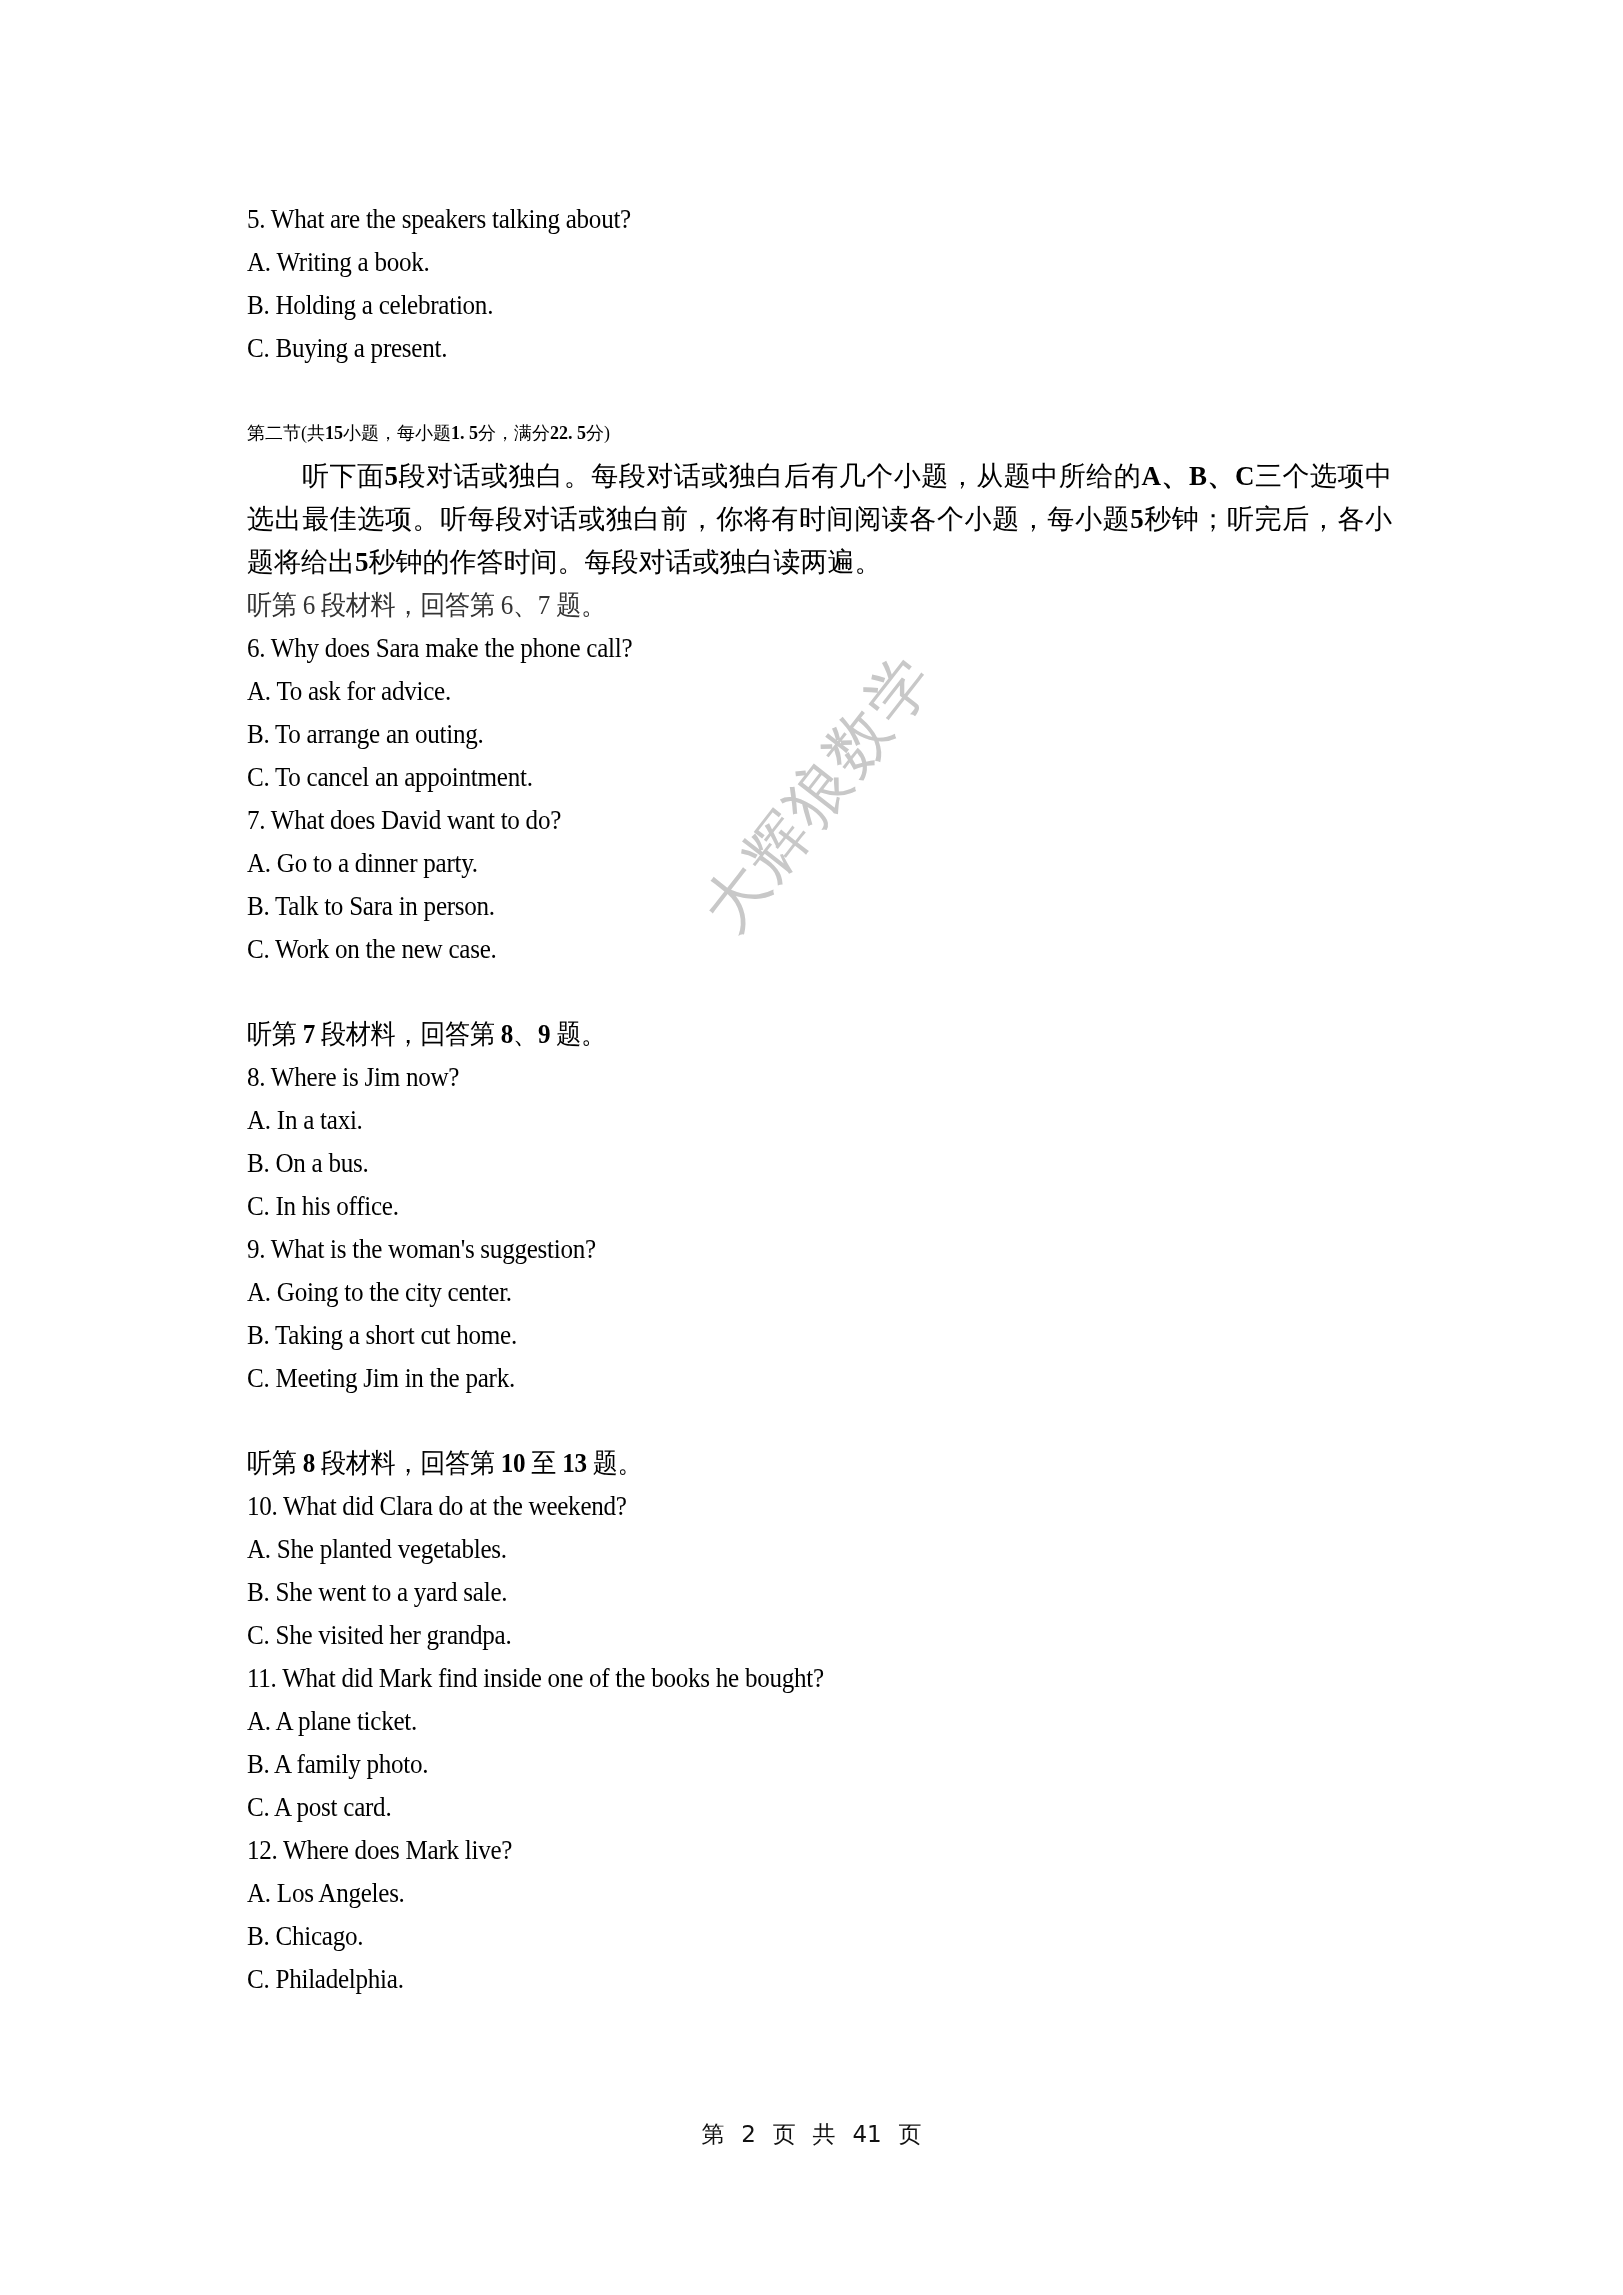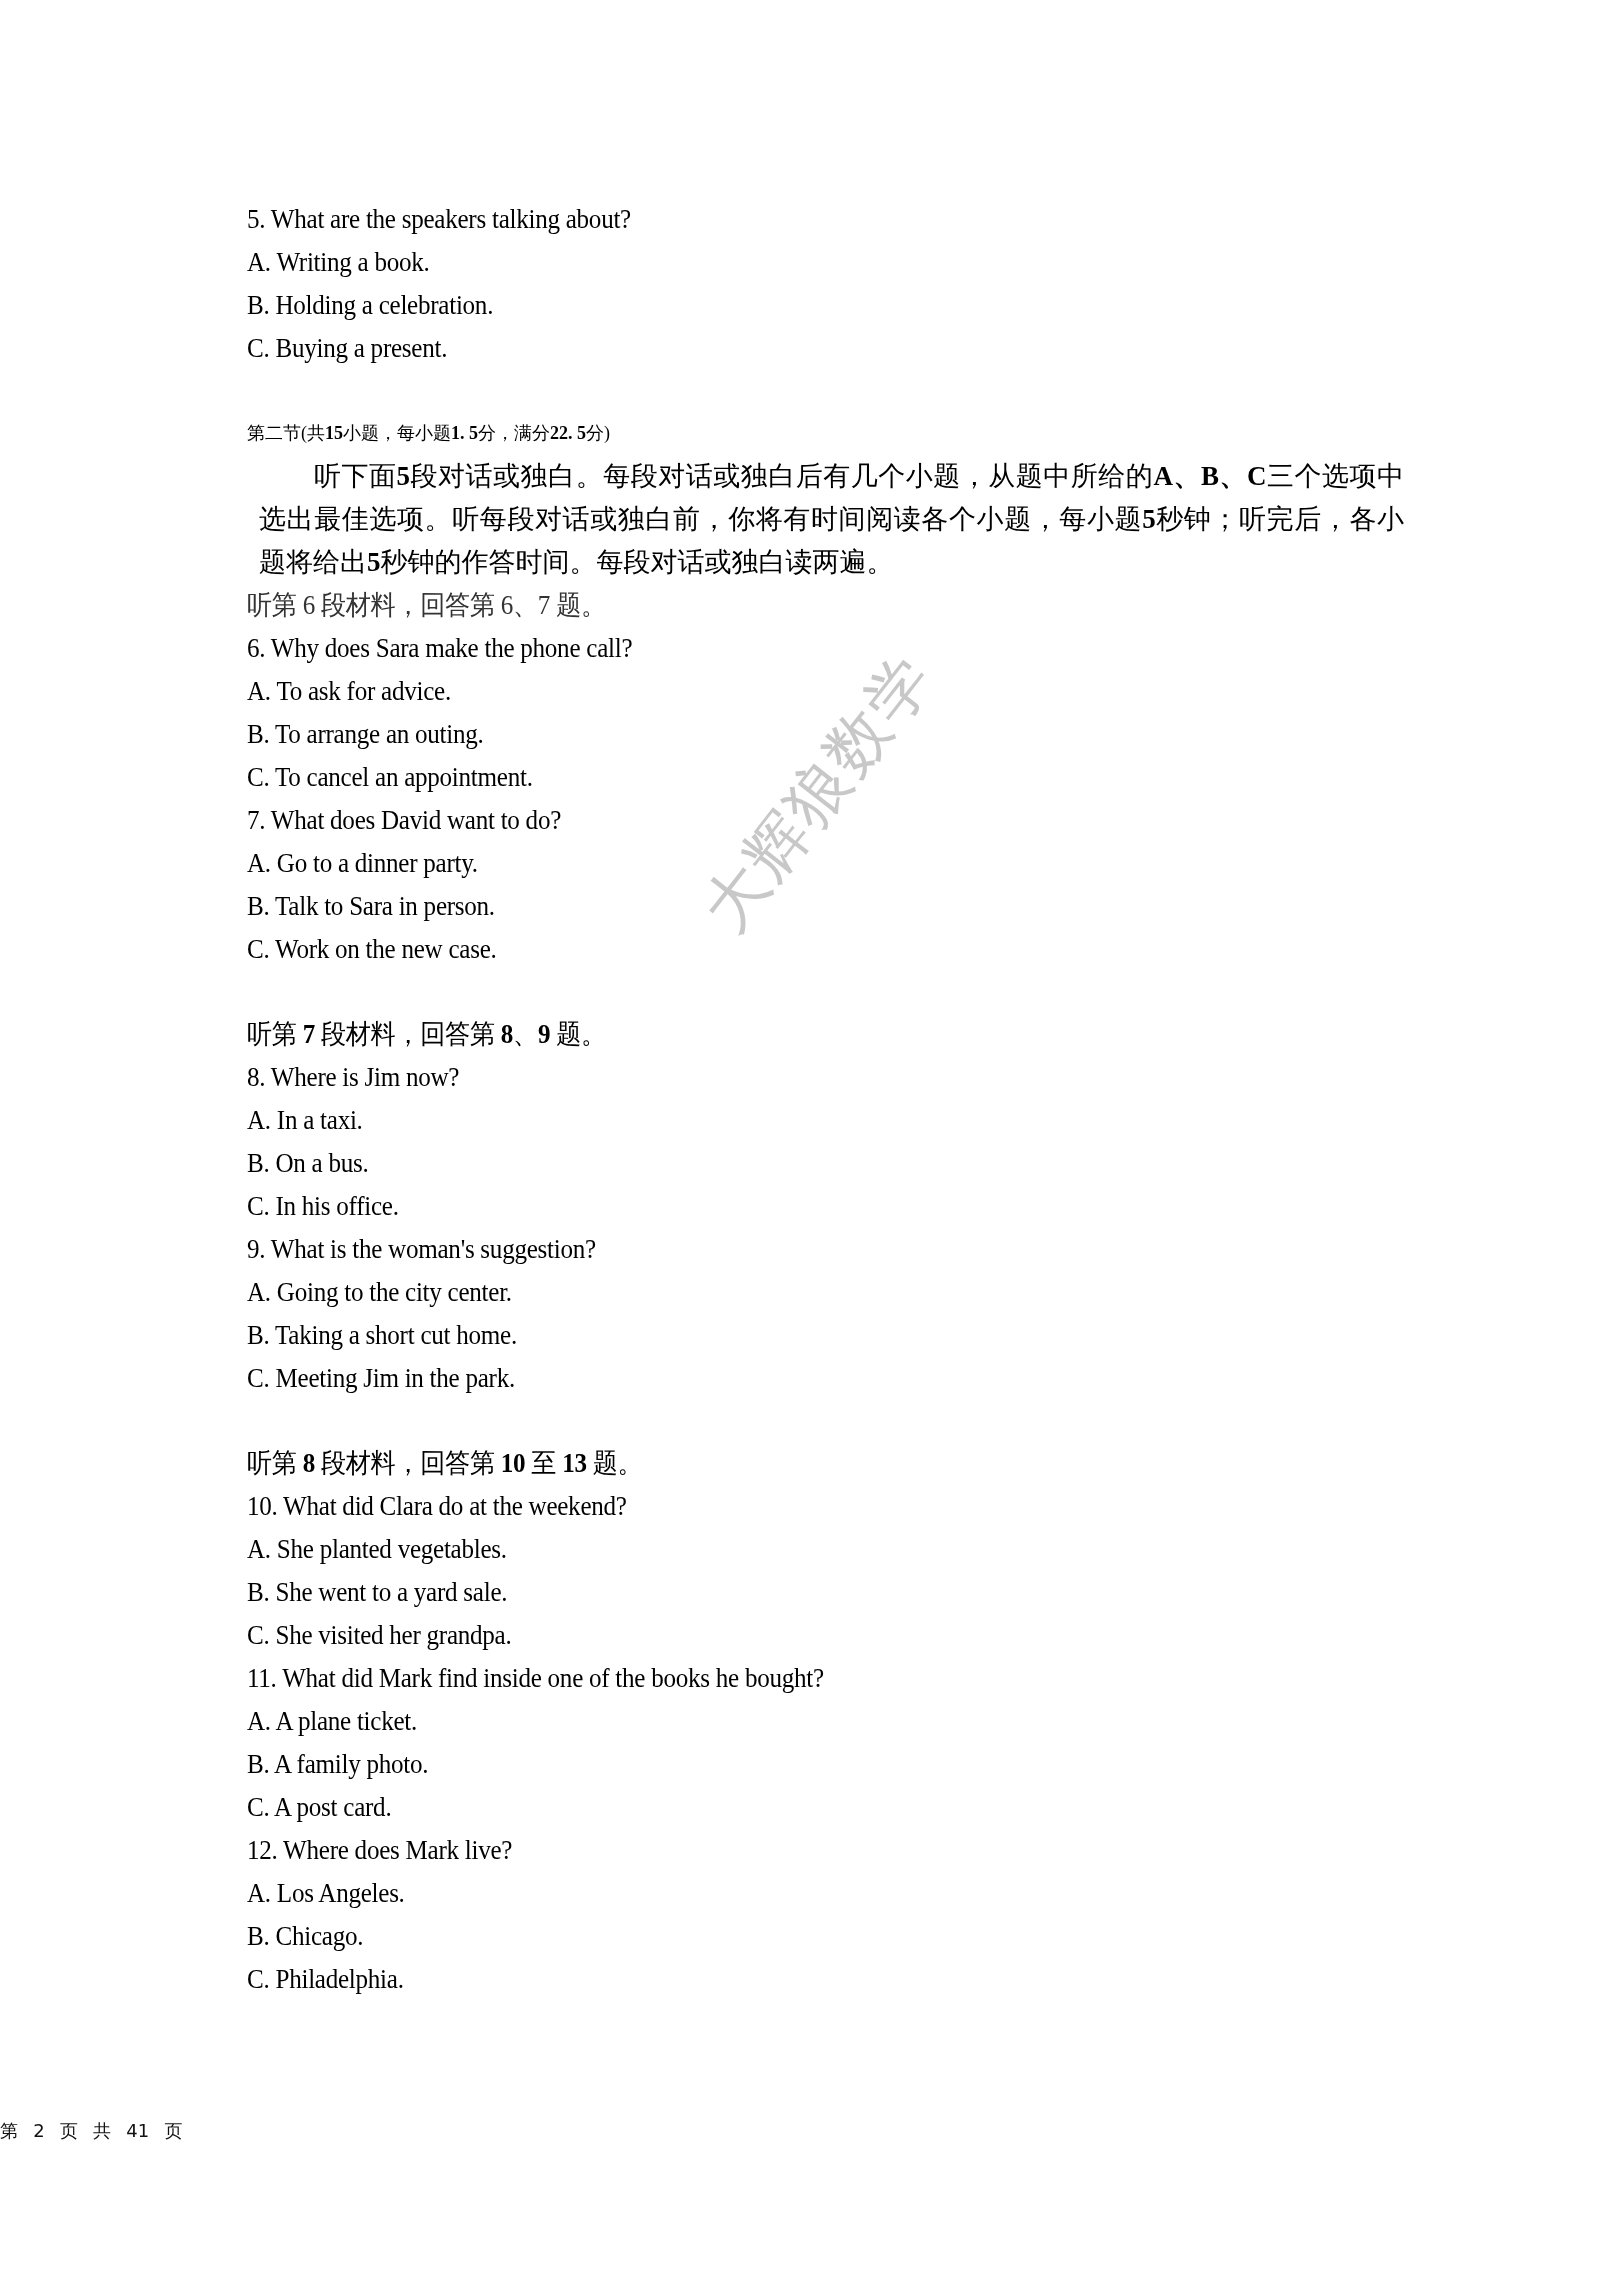--- a/index.html
+++ b/index.html
@@ -4,25 +4,25 @@
 <style>
   html, body { margin: 0; padding: 0; background: #ffffff; }
   body { width: 1623px; height: 2295px; position: relative; overflow: hidden;
          font-family: "Liberation Serif", "DejaVu Serif", serif; color: #000; }
   .page { position: absolute; left: 0; top: 0; width: 1623px; height: 2295px; }
   .content { position: absolute; left: 247px; top: 198px; width: 1145px; }
   .line { font-size: 27px; line-height: 43px; height: 43px; white-space: nowrap;
           letter-spacing: -0.3px; transform: scaleX(0.93); transform-origin: left center; }
   .gap { height: 42px; }
   .heading { font-size: 18px; line-height: 43px; height: 43px; white-space: nowrap; }
-  .para { font-size: 27px; line-height: 43px; text-indent: 55px; width: 1145px; text-align: justify; margin-left: 12px; }
+  .para { font-size: 27px; line-height: 43px; text-indent: 55px; width: 1145px; text-align: justify; }
   .cn-light { color: #333; }
   b { font-weight: bold; }
-  .footer { position: absolute; top: 2119px; left: 0; width: 1623px; 
-            font-size: 18px; font-family: "DejaVu Sans", "Liberation Sans", sans-serif; color: #111; word-spacing: 9.5px; }
+  .footer { position: absolute; top: 2119px; left: 0; width: 1623px; text-align: center;
+            font-size: 23px; font-family: "DejaVu Sans", "Liberation Sans", sans-serif; color: #111; word-spacing: 9.5px; }
   .watermark { position: absolute; left: 654px; top: 750px; font-size: 63px; color: #c8c8c8;
                font-family: "DejaVu Serif", serif; transform: rotate(-52deg); transform-origin: center;
                letter-spacing: 2.7px; white-space: nowrap; pointer-events: none; }
 </style>
 </head>
 <body>
 
 <div class="page">
 
   <div class="watermark">大辉狼数学</div>

